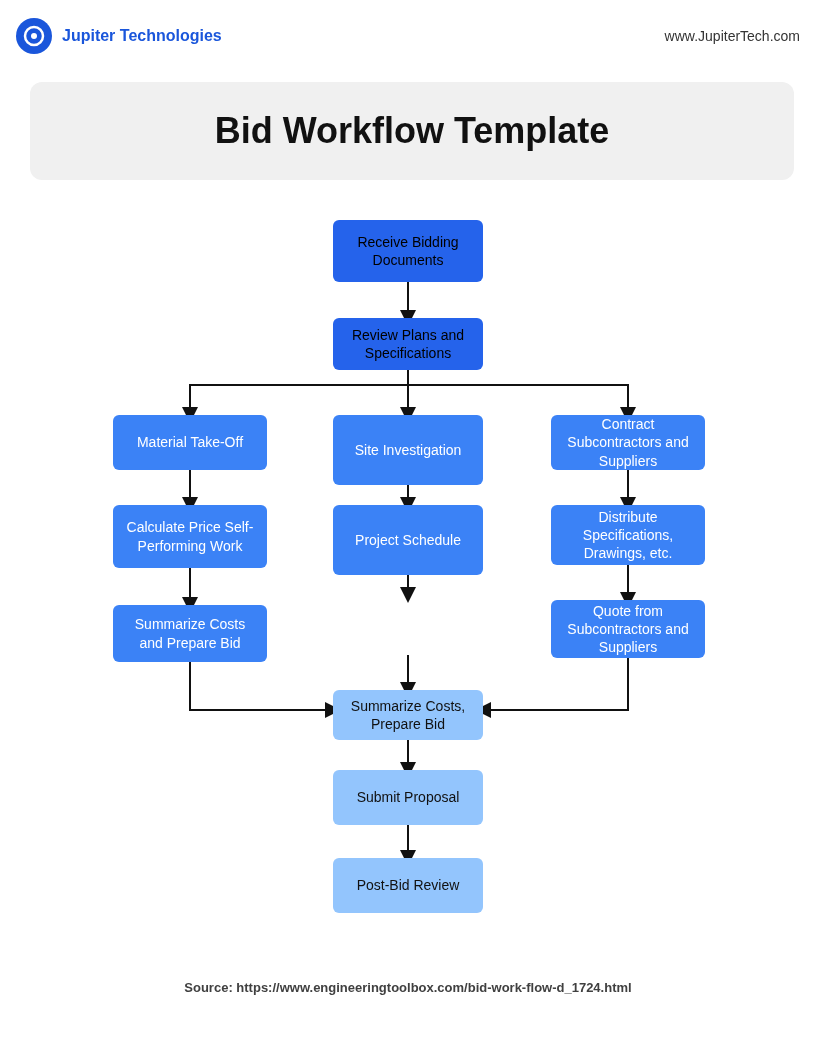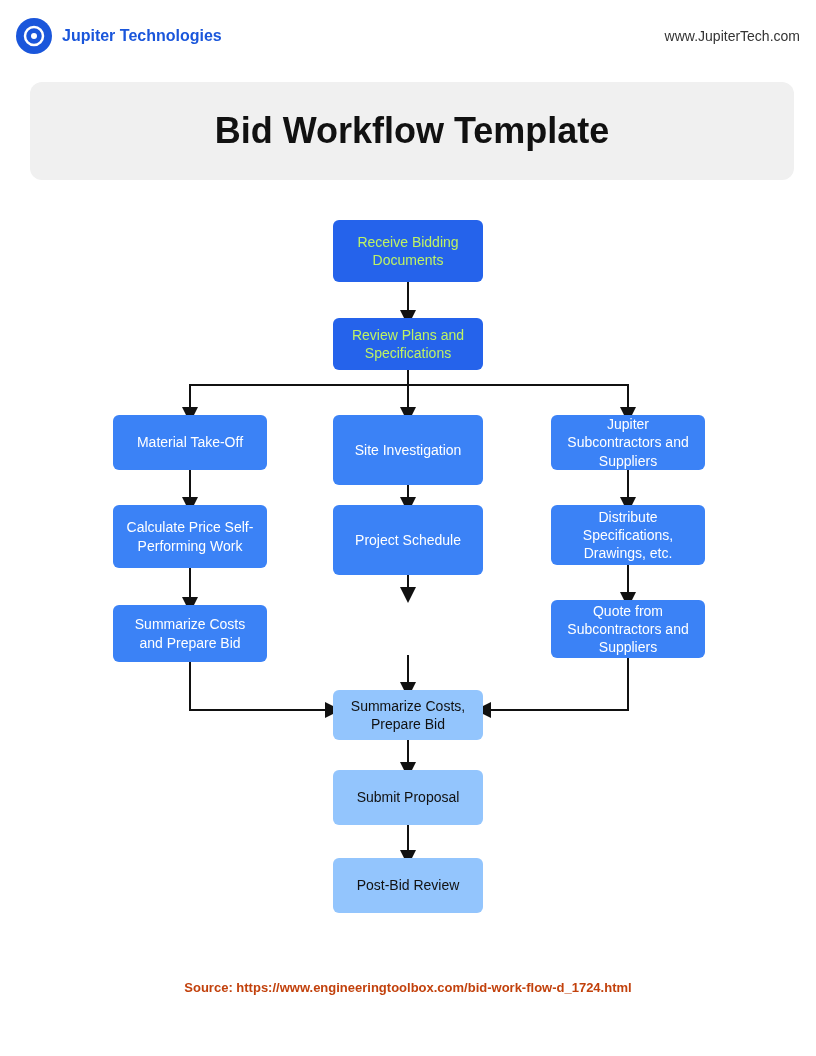--- a/index.html
+++ b/index.html
@@ -74,21 +74,21 @@
       display: flex;
       align-items: center;
       justify-content: center;
       text-align: center;
       font-size: 14px;
       line-height: 1.3;
       padding: 8px 12px;
     }
     .box-dark-blue {
       background: #2563eb;
-      color: #bef264;
+      color: #000000;
     }
     .box-medium-blue {
       background: #3b82f6;
       color: white;
     }
     .box-light-blue {
       background: #93c5fd;
       color: #111;
     }
 
@@ -107,21 +107,21 @@
       fill: none;
     }
     .connector-svg polygon {
       fill: #111;
     }
 
     
     .footer {
       text-align: center;
       font-size: 13px;
-      color: #c2410c;
+      color: #404040;
       padding: 20px 30px 10px;
     }
     .footer span {
       font-weight: bold;
     }
   </style>
 </head>
 <body>
 
 <div class="header">
@@ -182,21 +182,21 @@
   </svg>
 
   <div class="box box-dark-blue" style="left: 303px; top: 20px; width: 150px; height: 62px;">Receive Bidding Documents</div>
 
   <div class="box box-dark-blue" style="left: 303px; top: 118px; width: 150px; height: 52px;">Review Plans and Specifications</div>
 
   <div class="box box-medium-blue" style="left: 83px; top: 215px; width: 154px; height: 55px;">Material Take-Off</div>
 
   <div class="box box-medium-blue" style="left: 303px; top: 215px; width: 150px; height: 70px;">Site Investigation</div>
 
-  <div class="box box-medium-blue" style="left: 521px; top: 215px; width: 154px; height: 55px;">Jupiter Subcontractors and Suppliers</div>
+  <div class="box box-medium-blue" style="left: 521px; top: 215px; width: 154px; height: 55px;">Contract Subcontractors and Suppliers</div>
 
   <div class="box box-medium-blue" style="left: 83px; top: 305px; width: 154px; height: 63px;">Calculate Price Self-Performing Work</div>
 
   <div class="box box-medium-blue" style="left: 303px; top: 305px; width: 150px; height: 70px;">Project Schedule</div>
 
   <div class="box box-medium-blue" style="left: 83px; top: 405px; width: 154px; height: 57px;">Summarize Costs and Prepare Bid</div>
 
   <div class="box box-medium-blue" style="left: 521px; top: 305px; width: 154px; height: 60px;">Distribute Specifications, Drawings, etc.</div>
 
 

